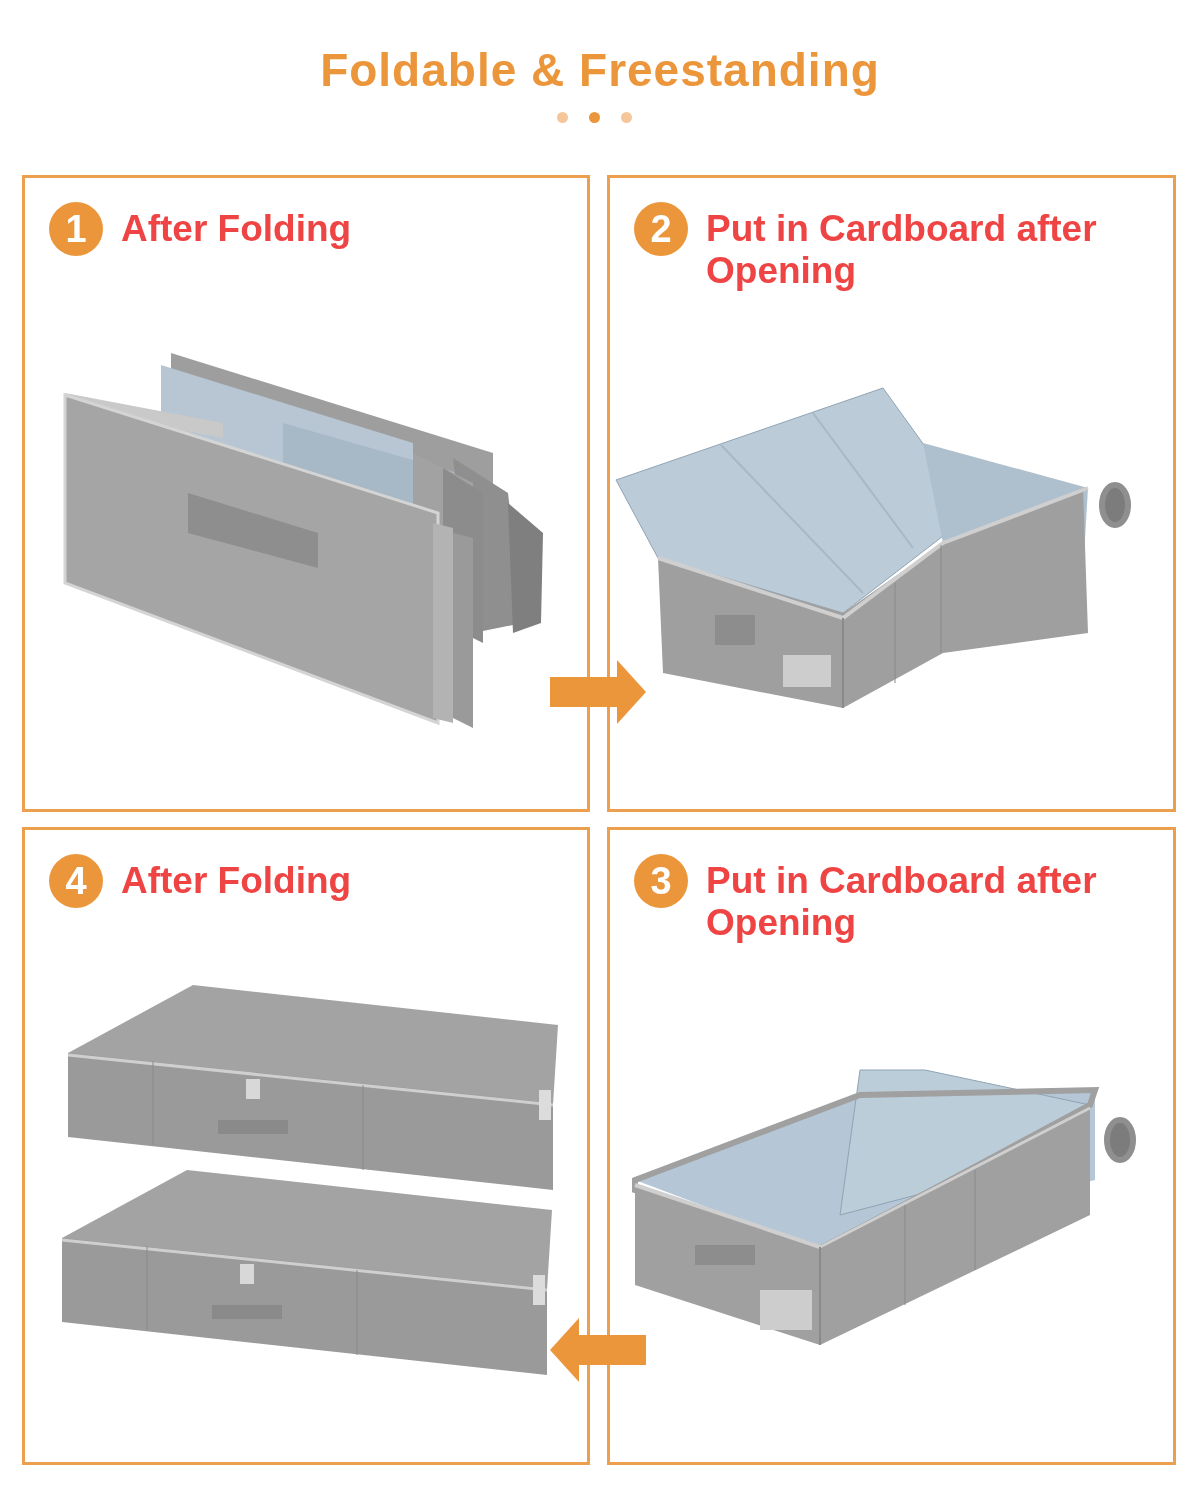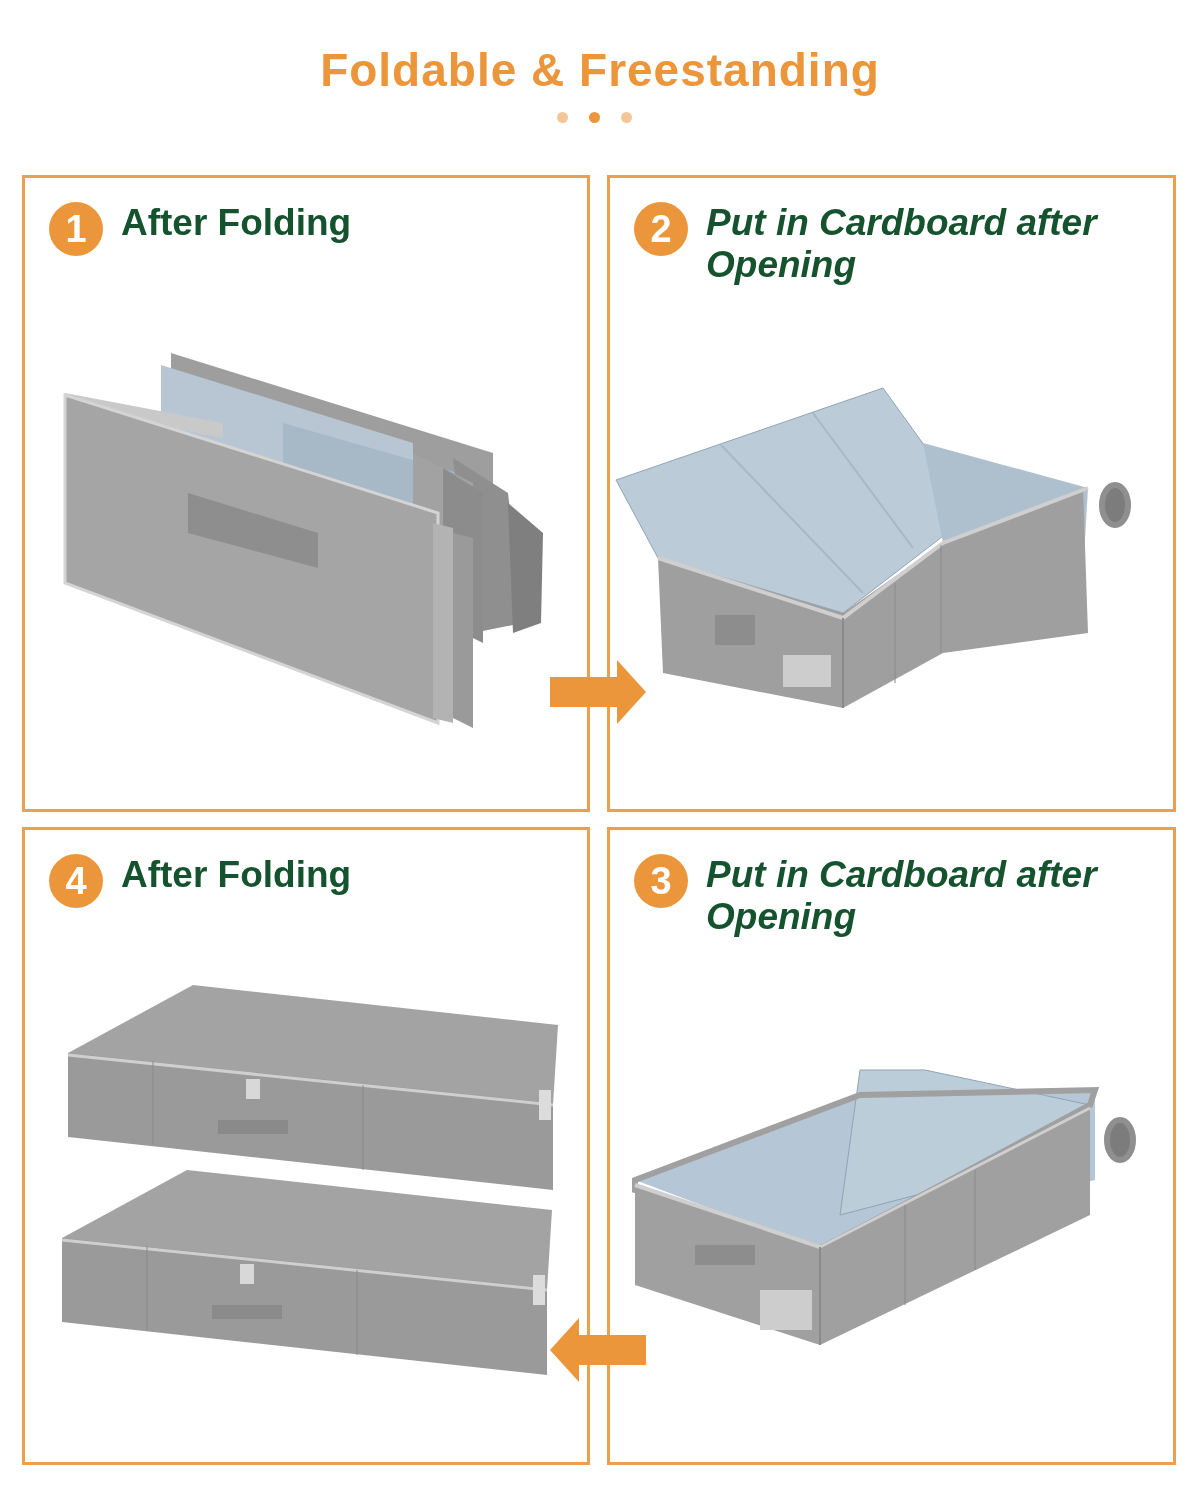--- a/index.html
+++ b/index.html
@@ -7,22 +7,22 @@
   .title{position:absolute;left:0;top:30px;width:1200px;text-align:center;font-size:46px;font-weight:bold;color:#ec963b;letter-spacing:1px;line-height:80px;}
   .dots{position:absolute;top:112px;left:557px;width:90px;height:12px;}
   .dot{position:absolute;width:11px;height:11px;border-radius:50%;top:0;}
   .panel{position:absolute;border:3px solid #ec9f4e;box-sizing:border-box;background:#fff;}
   .p1{left:22px;top:175px;width:568px;height:637px;}
   .p2{left:607px;top:175px;width:569px;height:637px;}
   .p4{left:22px;top:827px;width:568px;height:638px;}
   .p3{left:607px;top:827px;width:569px;height:638px;}
   .head{position:absolute;left:24px;top:24px;display:flex;align-items:flex-start;}
   .badge{width:54px;height:54px;border-radius:50%;background:#ec963b;color:#fff;font-weight:bold;font-size:38px;text-align:center;line-height:54px;flex:none;}
-  .htxt{margin-left:18px;font-size:37px;font-weight:bold;color:#14532d;line-height:42px;}
-  .p2 .htxt,.p3 .htxt{width:450px;font-style:italic;}
+  .htxt{margin-left:18px;margin-top:6px;font-size:37px;font-weight:bold;color:#ef4444;line-height:42px;}
+  .p2 .htxt,.p3 .htxt{width:450px;}
   .arrow{position:absolute;}
   svg{display:block;}
 </style>
 </head>
 <body>
 
 <div class="title">Foldable &amp; Freestanding</div>
 <div class="dots">
   <span class="dot" style="left:0;background:#f5c69a"></span>
   <span class="dot" style="left:32px;background:#ec963b"></span>

